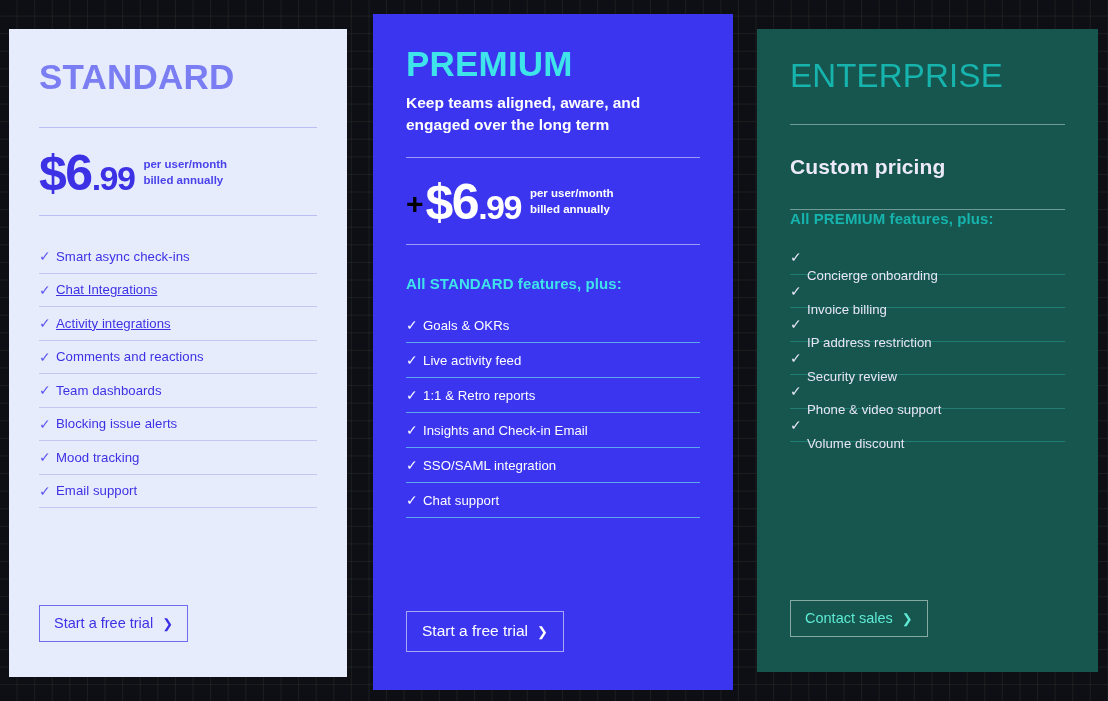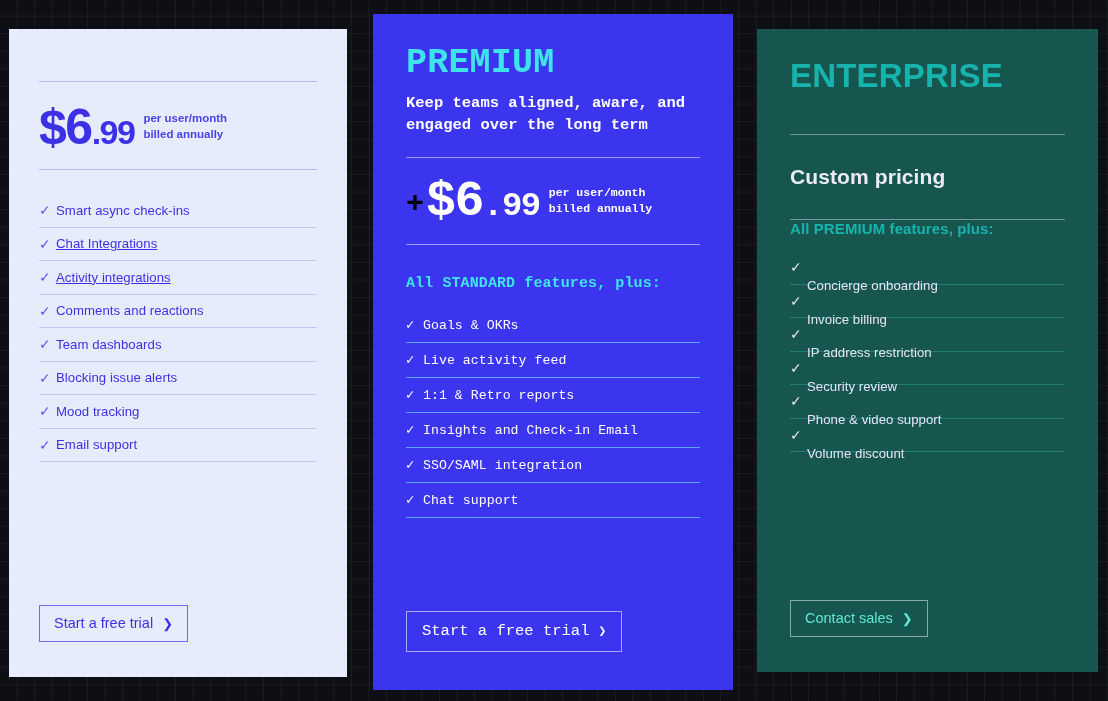--- a/index.html
+++ b/index.html
@@ -67,21 +67,20 @@
   }
 
   
   .card-premium {
     left: 373px;
     top: 14px;
     width: 360px;
     height: 676px;
     background: #3b35f0;
     padding: 32px 33px 0 33px;
-    font-family: Liberation Mono, monospace;
   }
   .card-premium .plan-title {
     color: #3fe3ea;
     font-size: 35px;
     font-weight: bold;
     letter-spacing: 0.2px;
     line-height: 1.0;
     margin-bottom: 11px;
   }
   .card-premium .plan-desc {
@@ -107,24 +106,24 @@
     left: 757px;
     top: 29px;
     width: 341px;
     height: 643px;
     background: #16564f;
     padding: 30px 33px 0 33px;
   }
   .card-enterprise .plan-title {
     color: #17b3ad;
     font-size: 33px;
-    font-weight: bold;
+    font-weight: normal;
     letter-spacing: 0.2px;
     line-height: 1.0;
-    margin-bottom: 21px;
+    margin-bottom: 11px;
   }
   .card-enterprise .plan-desc {
     color: #ffffff;
     font-size: 15px;
     font-weight: bold;
     line-height: 1.42;
   }
   .card-enterprise .rule { background: #6f9a96; }
   .card-enterprise .section-head { color: #17b3ad; }
   .card-enterprise .feat-label { color: #e8e6f6; margin-top: 37px; }
@@ -212,20 +211,21 @@
     white-space: nowrap;
   }
   .cta-chevron { font-size: 13px; line-height: 1; }
 </style>
 </head>
 <body>
 
 <div class="cards">
 
   <section class="card card-standard">
+    <h2 class="plan-title">STANDARD</h2>
 
     <hr class="rule" style="margin-top:22px;">
 
     <div class="price-block" style="margin-top:22px;">
       <span class="price-main">
         <span class="price-dollars">$6</span>
           <span class="price-cents">.99</span>
       </span>
       <span class="price-note">per user/month
 billed annually</span>

